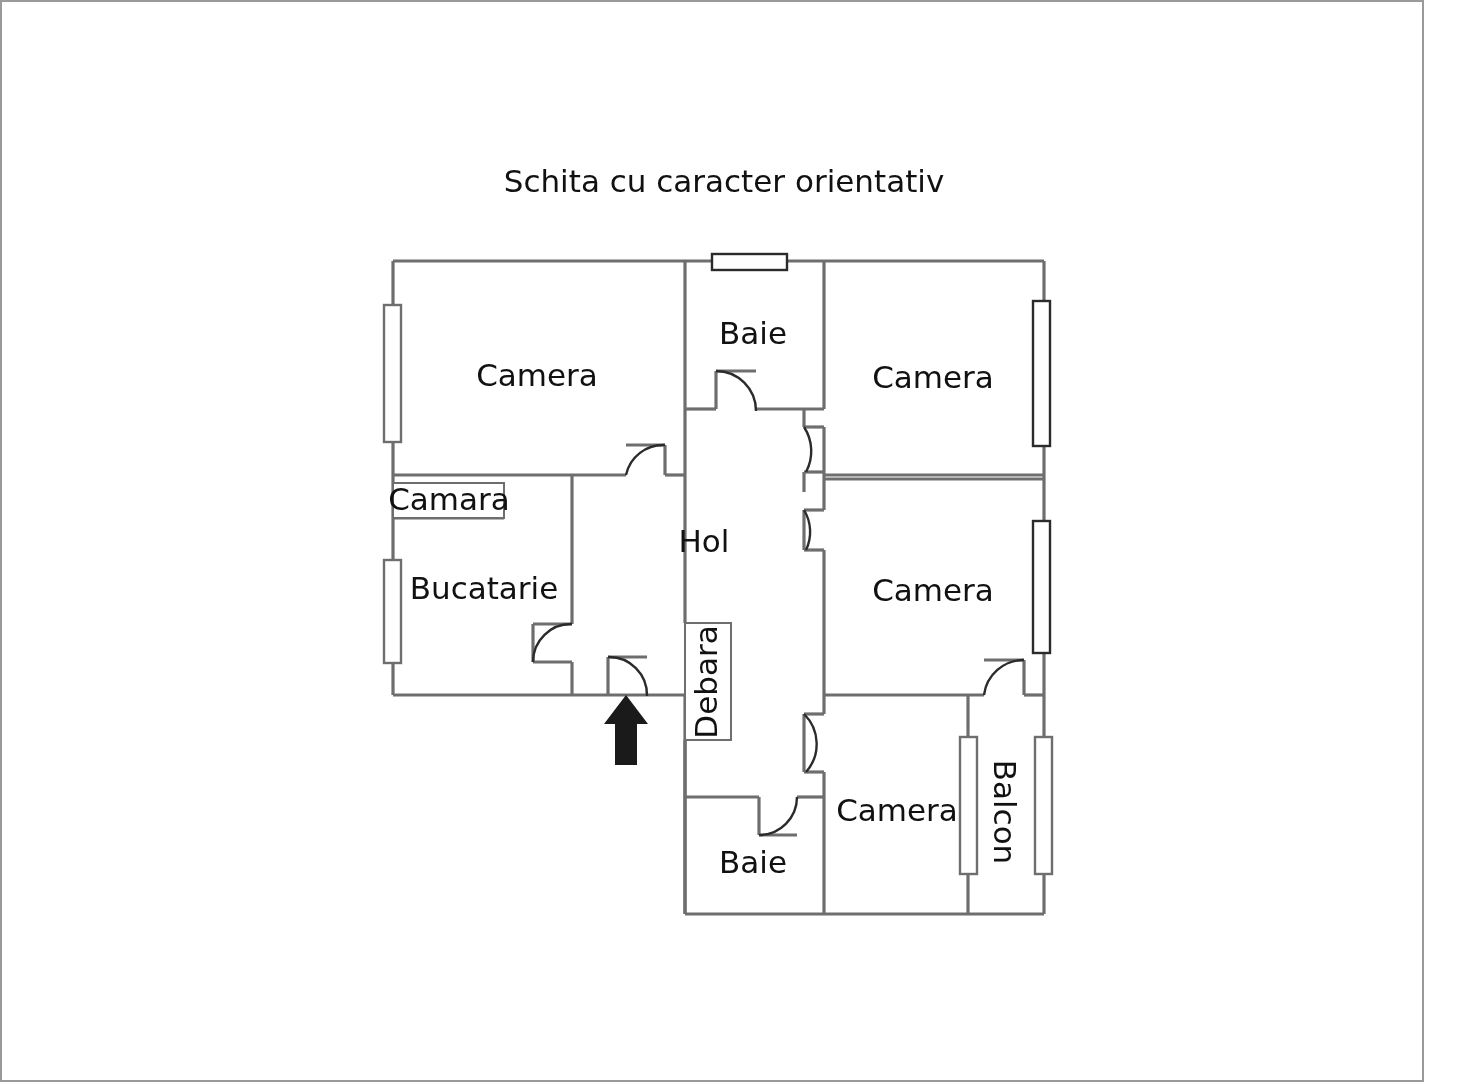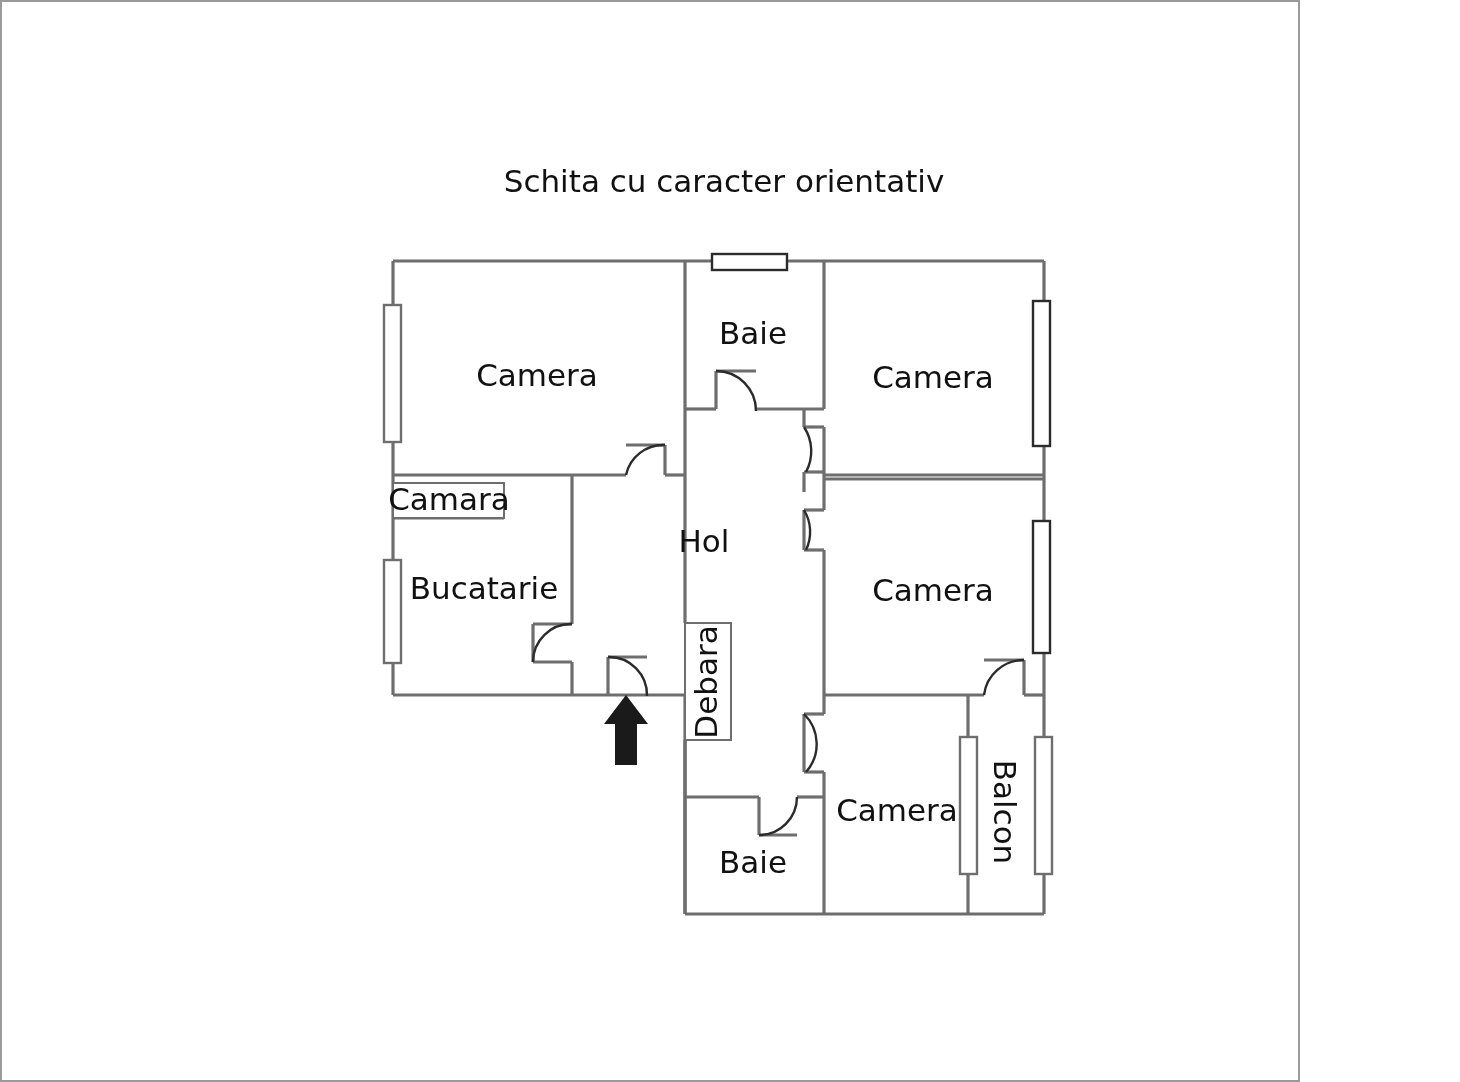--- a/index.html
+++ b/index.html
@@ -8,21 +8,21 @@
     background: #ffffff;
   }
   body {
     width: 1460px;
     height: 1082px;
     font-family: "DejaVu Sans", sans-serif;
     overflow: hidden;
   }
   #page {
     position: relative;
-    width: 1300px;
+    width: 1424px;
     height: 1082px;
     background: #ffffff;
     box-sizing: border-box;
     border: 2px solid #9a9a9a;
   }
   #plan-svg {
     position: absolute;
     left: 0;
     top: 0;
     width: 1460px;

